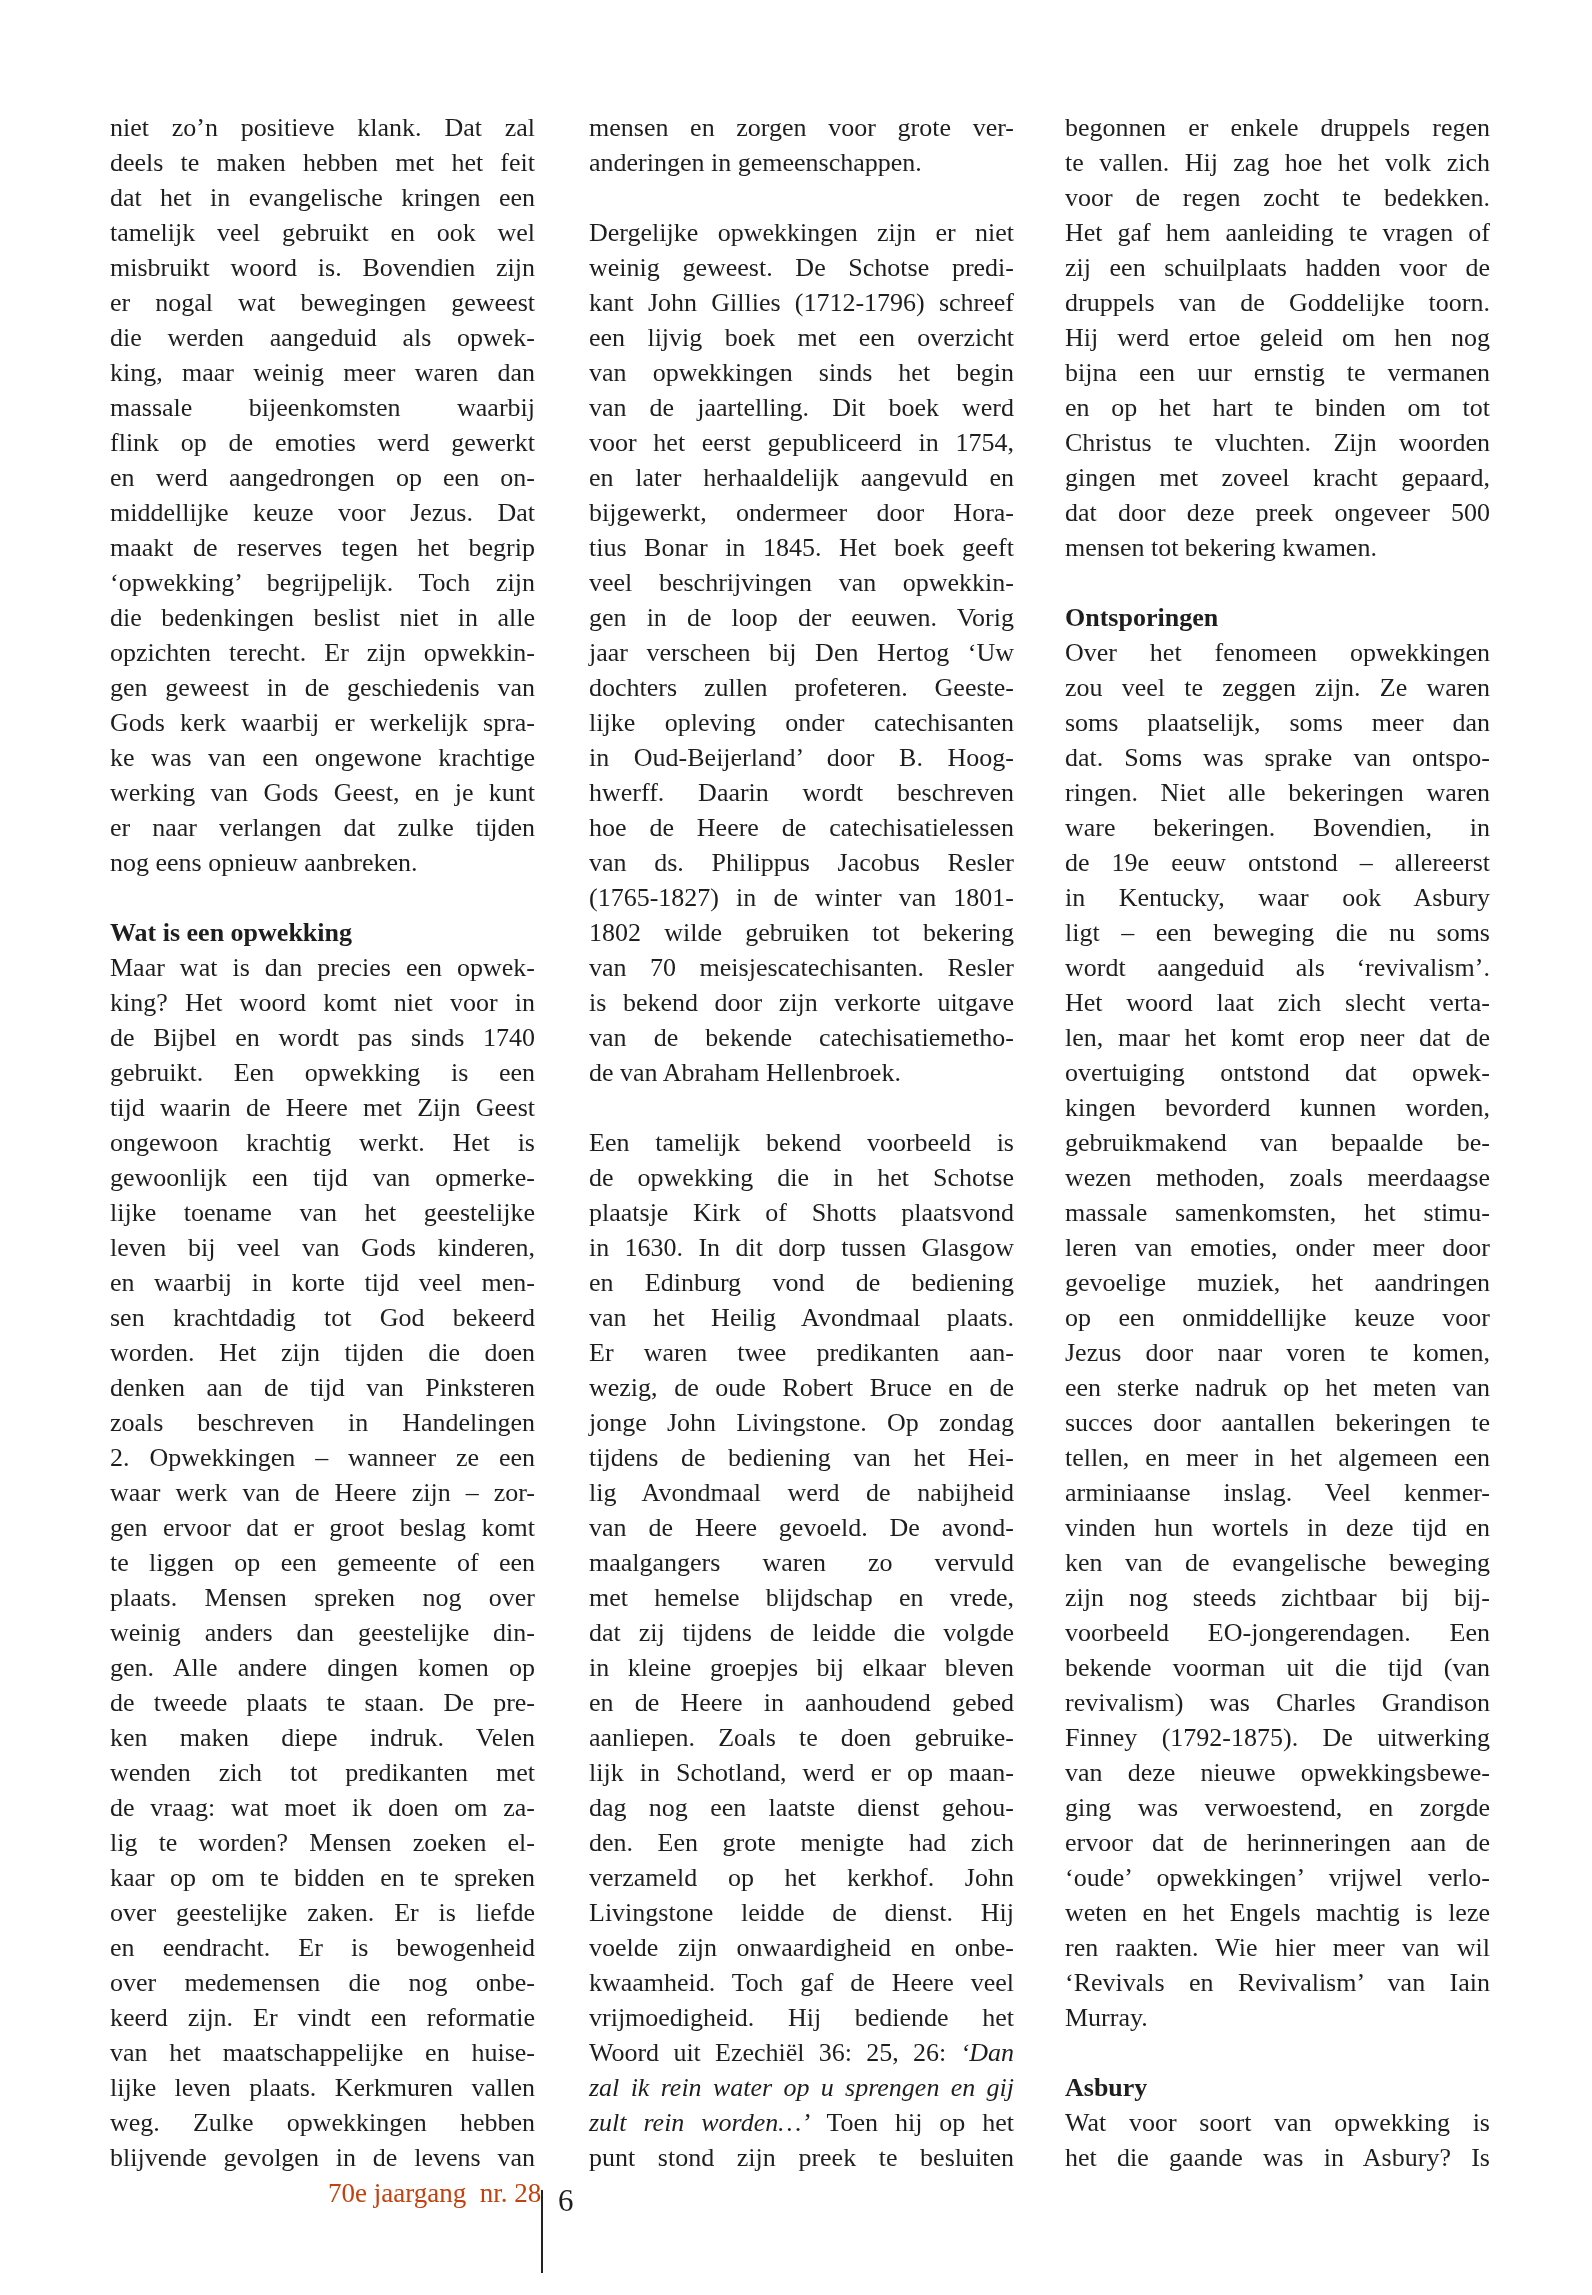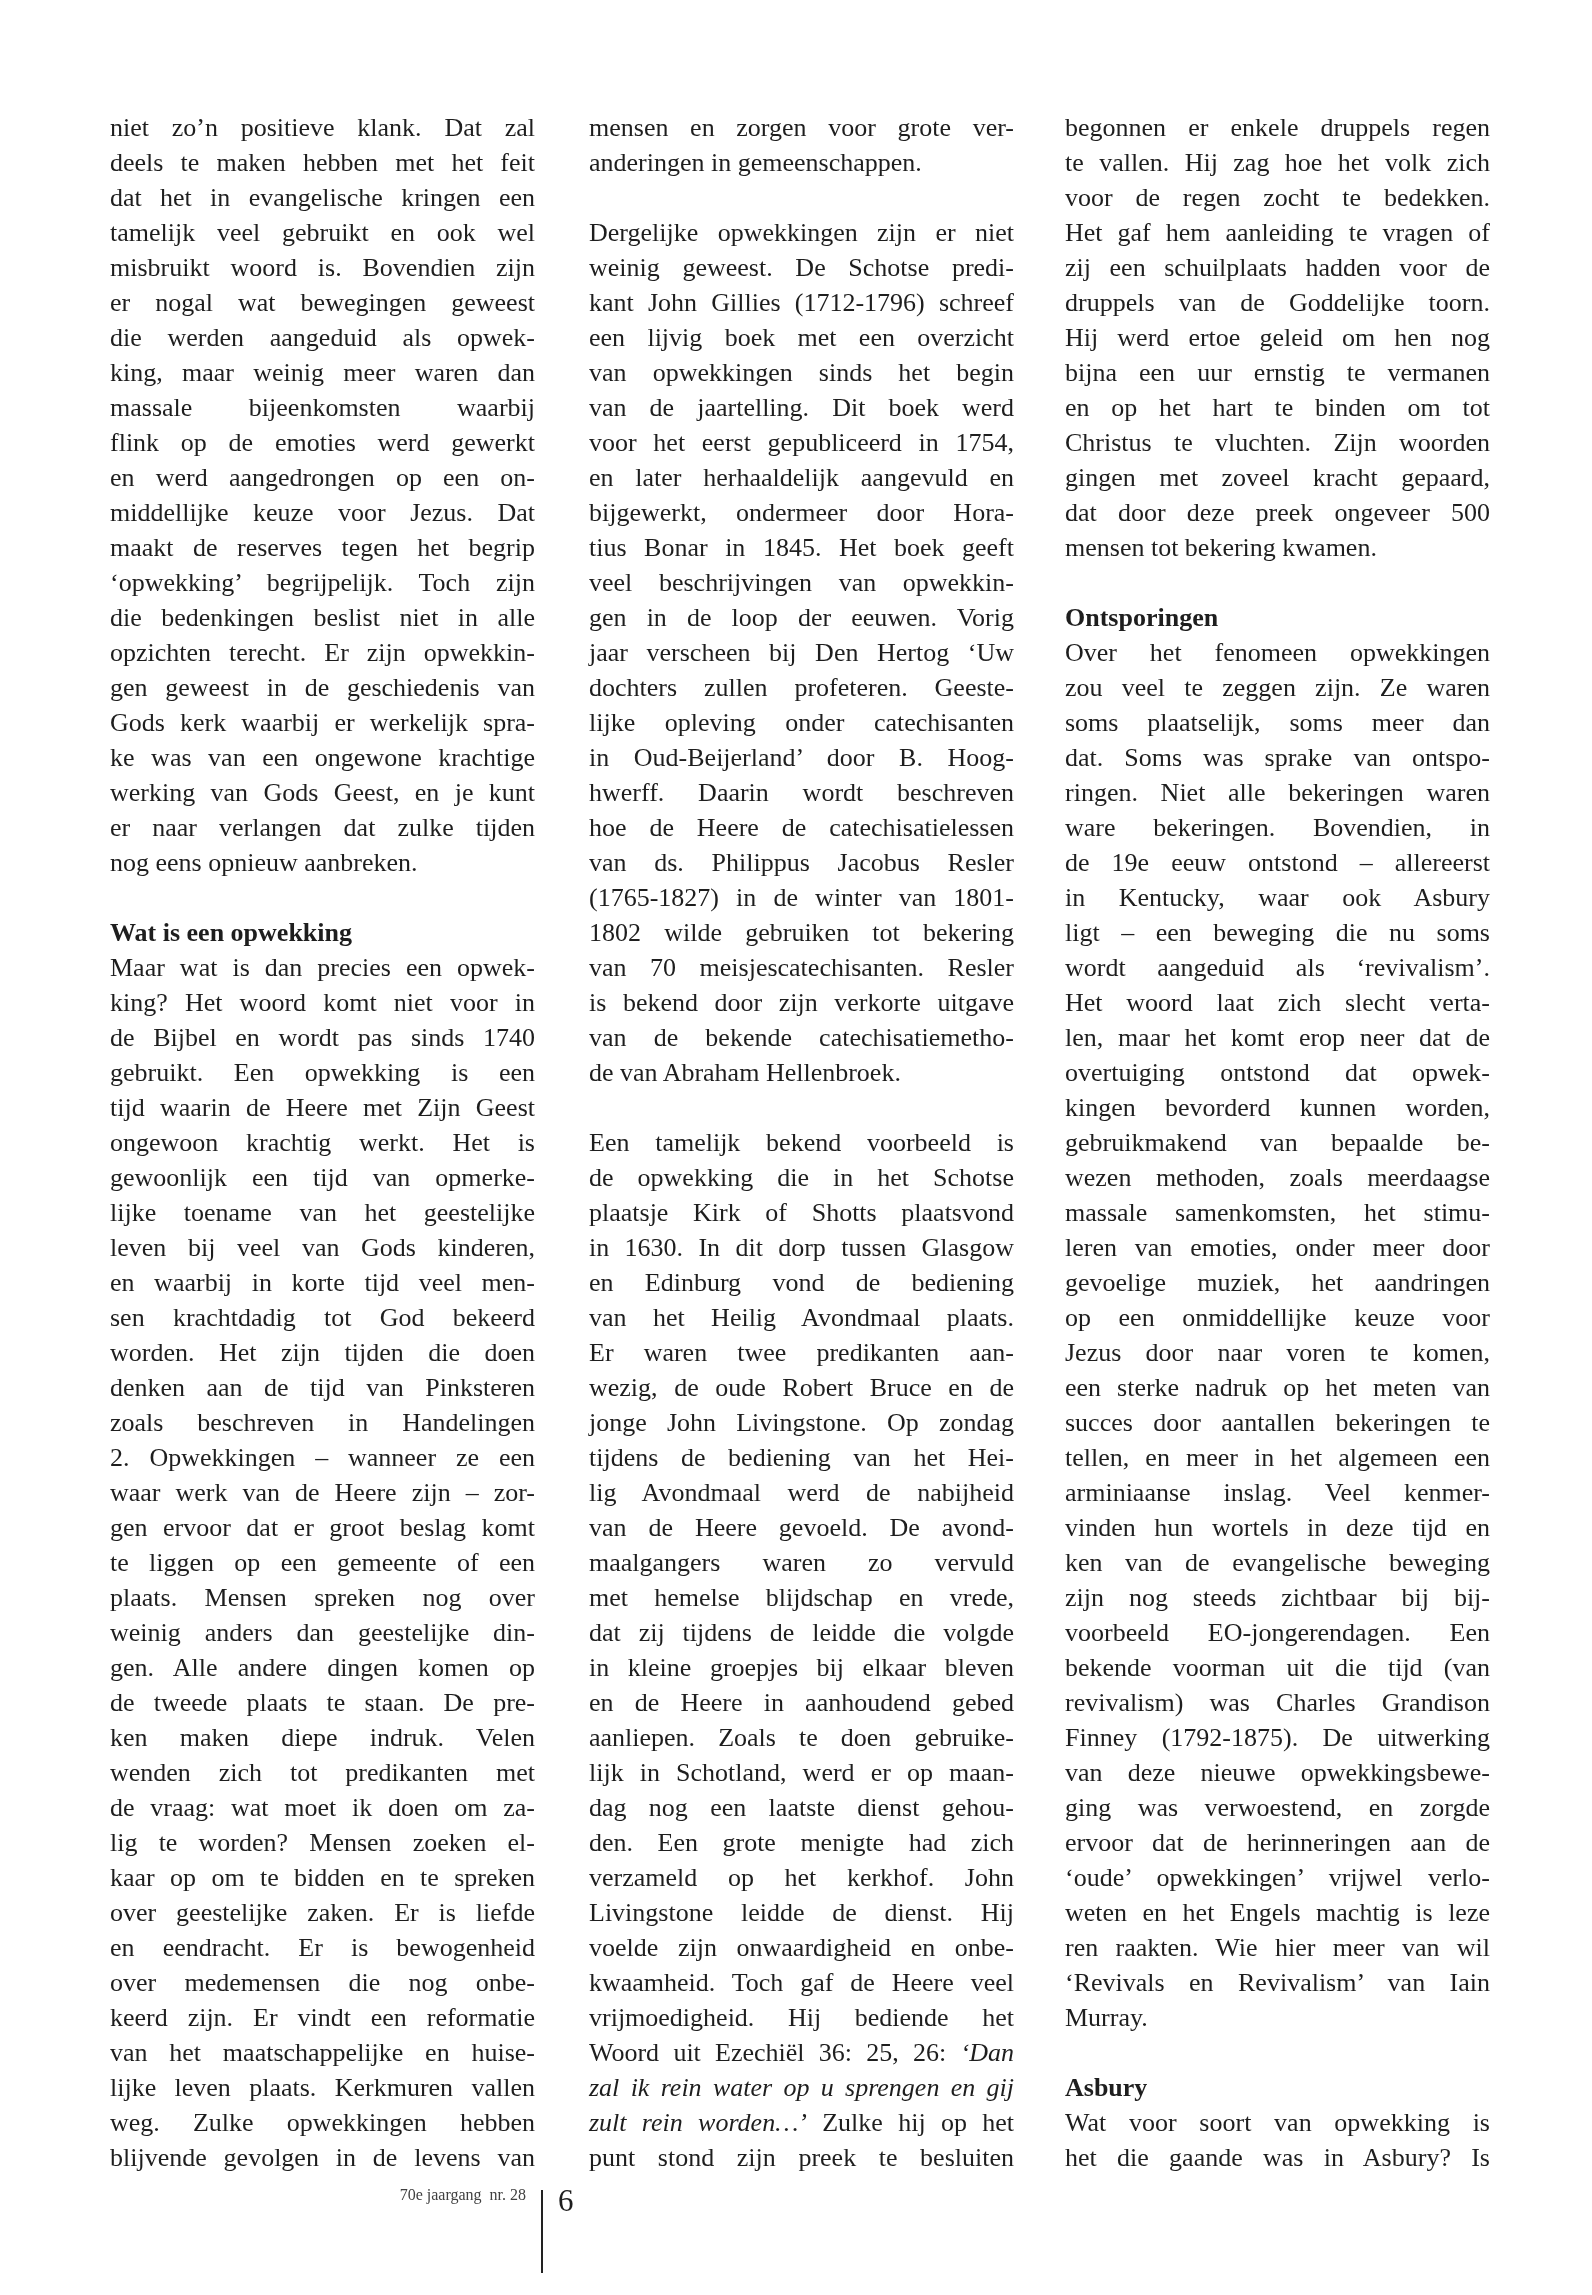--- a/index.html
+++ b/index.html
@@ -20,22 +20,22 @@
     text-align: justify; text-align-last: justify;
   }
   .line.last { text-align-last: left; }
   .line.blank { height: 35px; }
   .heading { font-weight: bold; text-align-last: left; }
   .it { font-style: italic; }
   .footer {
     position: absolute; top: 2166px; left: 328px;
   }
   .footer-meta {
-    position: absolute; left: 0px; top: 20px; width: 198px; text-align: right;
-    font-size: 16px; color: #404040; white-space: nowrap;
+    position: absolute; left: 0px; top: 12px; width: 198px; text-align: right;
+    font-size: 27px; color: #c2410c; white-space: nowrap;
   }
   .footer-rule {
     position: absolute; left: 541px; top: 2190px; width: 1.7px; height: 83px; background: #222;
   }
   .page-number {
     position: absolute; left: 558px; top: 2183px; font-size: 31px; color: #1e1e1e;
   }
 </style>
 </head>
 <body>
@@ -152,21 +152,21 @@
     <span class="line"><span>lijk in Schotland, werd er op maan-</span></span>
     <span class="line"><span>dag nog een laatste dienst gehou-</span></span>
     <span class="line"><span>den. Een grote menigte had zich</span></span>
     <span class="line"><span>verzameld op het kerkhof. John</span></span>
     <span class="line"><span>Livingstone leidde de dienst. Hij</span></span>
     <span class="line"><span>voelde zijn onwaardigheid en onbe-</span></span>
     <span class="line"><span>kwaamheid. Toch gaf de Heere veel</span></span>
     <span class="line"><span>vrijmoedigheid. Hij bediende het</span></span>
     <span class="line"><span>Woord uit Ezechiël 36: 25, 26: </span><span class="it">‘Dan</span></span>
     <span class="line"><span></span><span class="it">zal ik rein water op u sprengen en gij</span></span>
-    <span class="line"><span class="it">zult rein worden…’</span><span> Zulke hij op het</span></span>
+    <span class="line"><span class="it">zult rein worden…’</span><span> Toen hij op het</span></span>
     <span class="line"><span>punt stond zijn preek te besluiten</span></span>
   </div>
 <div id="col3" class="col">
     <span class="line"><span>begonnen er enkele druppels regen</span></span>
     <span class="line"><span>te vallen. Hij zag hoe het volk zich</span></span>
     <span class="line"><span>voor de regen zocht te bedekken.</span></span>
     <span class="line"><span>Het gaf hem aanleiding te vragen of</span></span>
     <span class="line"><span>zij een schuilplaats hadden voor de</span></span>
     <span class="line"><span>druppels van de Goddelijke toorn.</span></span>
     <span class="line"><span>Hij werd ertoe geleid om hen nog</span></span>

